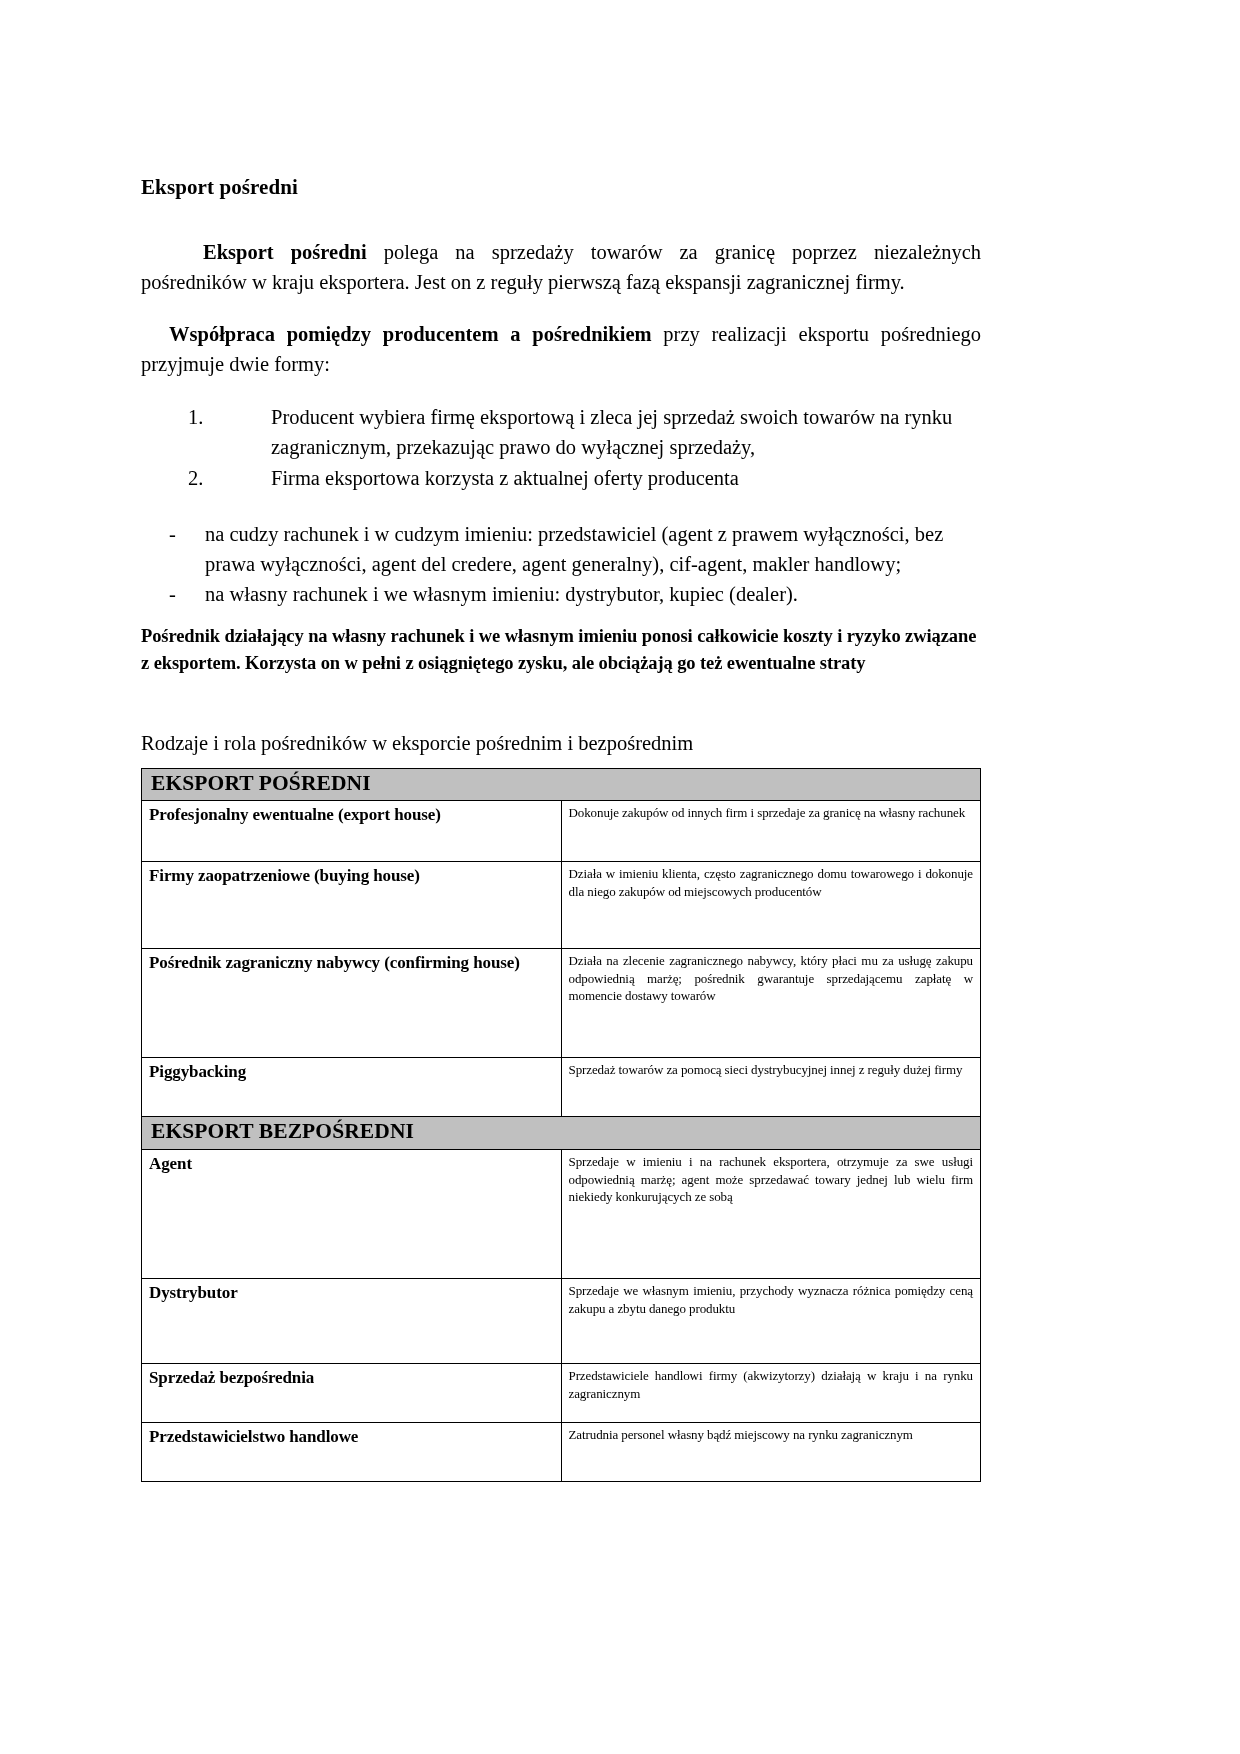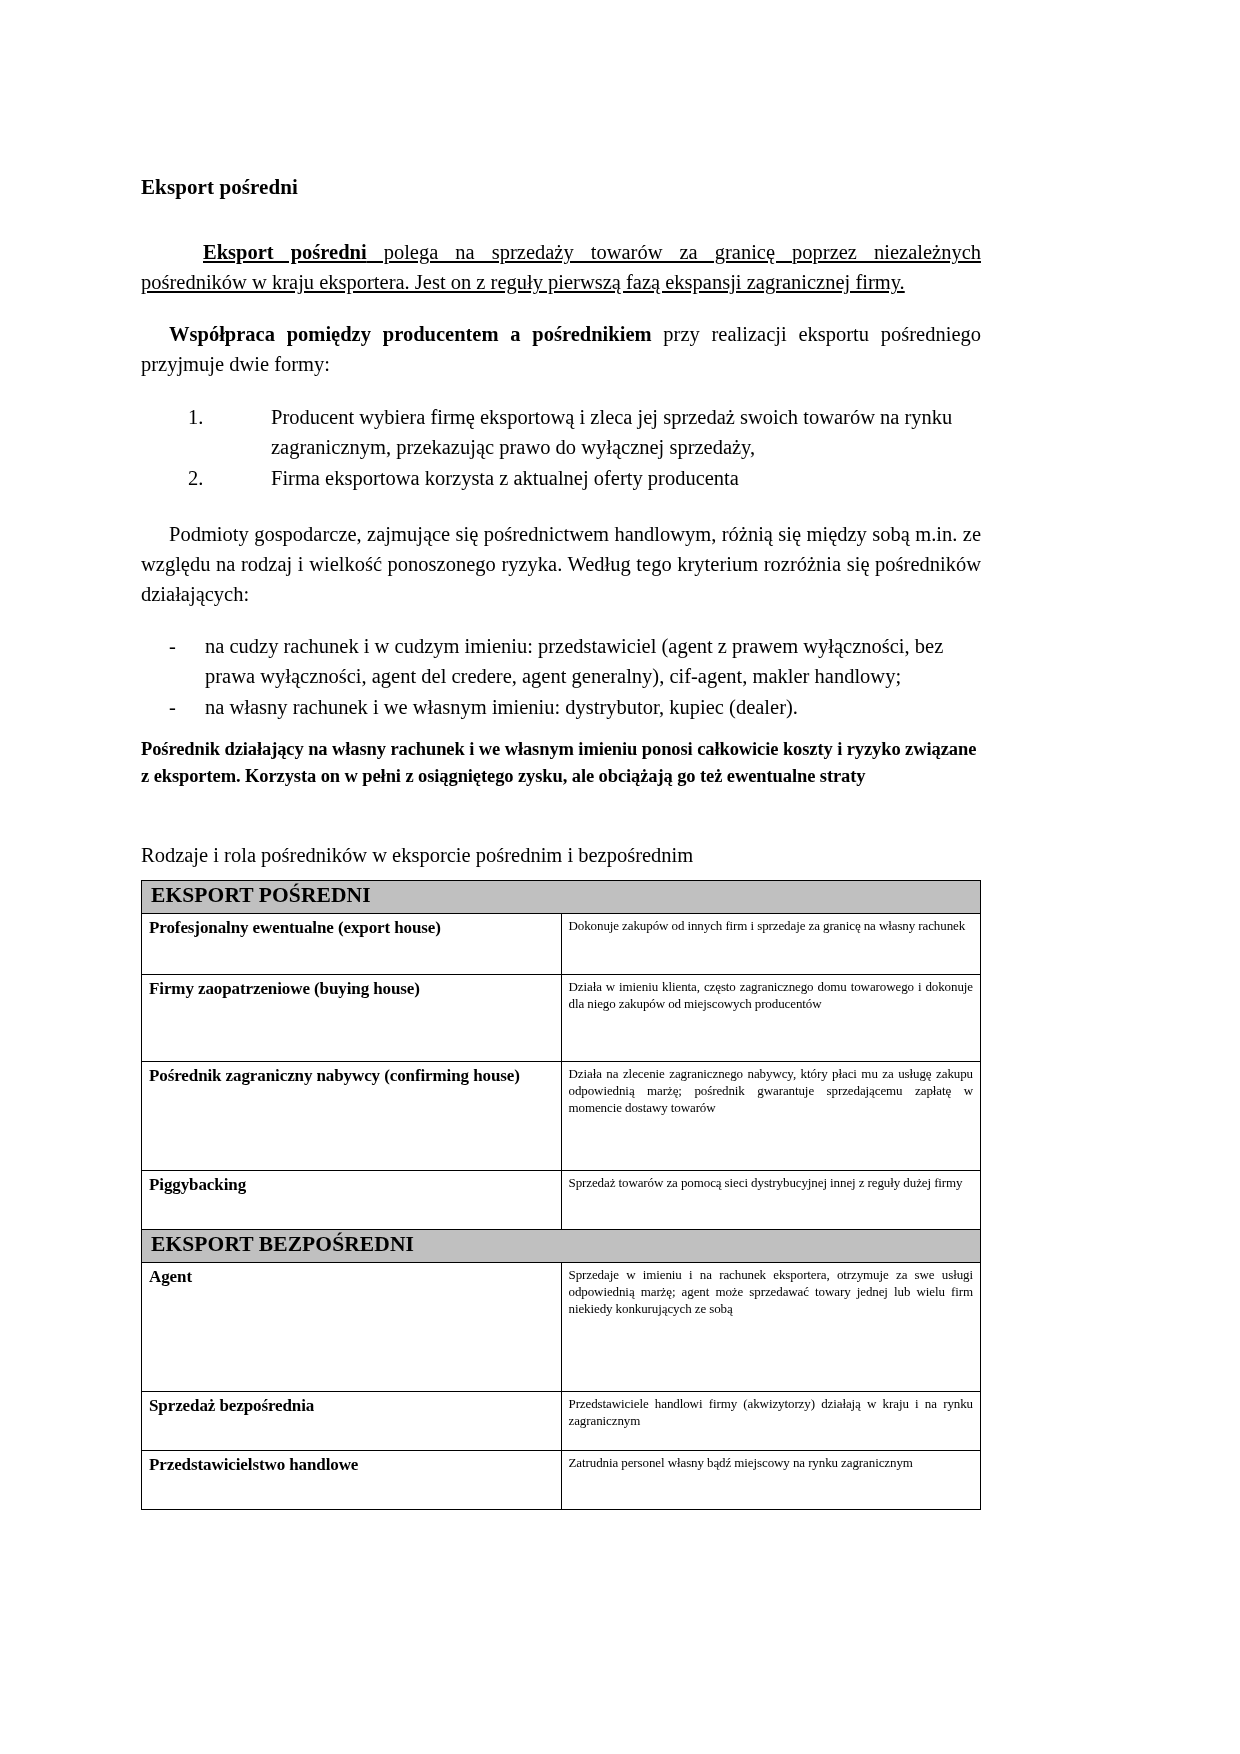--- a/index.html
+++ b/index.html
@@ -39,21 +39,20 @@
   }
   p.body-par {
     font-size: 20.5px;
     line-height: 1.47;
     margin: 0 0 22px 0;
     text-align: justify;
     text-justify: inter-word;
   }
   p.body-par.indent {
     text-indent: 62px;
-    text-decoration: underline;
   }
   p.body-par.indent-sm {
     text-indent: 28px;
   }
   .b { font-weight: bold; }
 
   
   ol.num-list {
     margin: 0 0 26px 0;
     padding: 0 0 0 0;
@@ -166,21 +165,20 @@
 
     <p class="body-par indent"><span class="b">Eksport pośredni</span><span> polega na sprzedaży towarów za granicę poprzez niezależnych pośredników w kraju eksportera. Jest on z reguły pierwszą fazą ekspansji zagranicznej firmy.</span></p>
 
     <p class="body-par indent-sm"><span class="b">Współpraca pomiędzy producentem a pośrednikiem</span><span> przy realizacji eksportu pośredniego przyjmuje dwie formy:</span></p>
 
     <ol class="num-list">
       <li>Producent wybiera firmę eksportową i zleca jej sprzedaż swoich towarów na rynku zagranicznym, przekazując prawo do wyłącznej sprzedaży,</li>
       <li>Firma eksportowa korzysta z aktualnej oferty producenta</li>
     </ol>
 
-    <p class="body-par indent-sm">Podmioty gospodarcze, zajmujące się pośrednictwem handlowym, różnią się między sobą m.in. ze względu na rodzaj i wielkość ponoszonego ryzyka. Według tego kryterium rozróżnia się pośredników działających:</p>
 
     <ul class="dash-list">
       <li>na cudzy rachunek i w cudzym imieniu: przedstawiciel (agent z prawem wyłączności, bez prawa wyłączności, agent del credere, agent generalny), cif-agent, makler handlowy;</li>
       <li>na własny rachunek i we własnym imieniu: dystrybutor, kupiec (dealer).</li>
     </ul>
 
     <p class="bold-note">Pośrednik działający na własny rachunek i we własnym imieniu ponosi całkowicie koszty i ryzyko związane z eksportem. Korzysta on w pełni z osiągniętego zysku, ale obciążają go też ewentualne straty</p>
 
     <p class="caption">Rodzaje i rola pośredników w eksporcie pośrednim i bezpośrednim</p>
 
@@ -212,20 +210,24 @@
 
         <tr class="section-row">
           <td colspan="2">EKSPORT BEZPOŚREDNI</td>
         </tr>
 
         <tr>
           <td class="col-left min-h-5">Agent</td>
           <td class="col-right min-h-5">Sprzedaje w imieniu i na rachunek eksportera, otrzymuje za swe usługi odpowiednią marżę; agent może sprzedawać towary jednej lub wielu firm niekiedy konkurujących ze sobą</td>
         </tr>
 
+        <tr>
+          <td class="col-left min-h-6">Dystrybutor</td>
+          <td class="col-right min-h-6">Sprzedaje we własnym imieniu, przychody wyznacza różnica pomiędzy ceną zakupu a zbytu danego produktu</td>
+        </tr>
 
         <tr>
           <td class="col-left min-h-7">Sprzedaż bezpośrednia</td>
           <td class="col-right min-h-7">Przedstawiciele handlowi firmy (akwizytorzy) działają w kraju i na rynku zagranicznym</td>
         </tr>
 
         <tr>
           <td class="col-left min-h-8">Przedstawicielstwo handlowe</td>
           <td class="col-right min-h-8">Zatrudnia personel własny bądź miejscowy na rynku zagranicznym</td>
         </tr>

